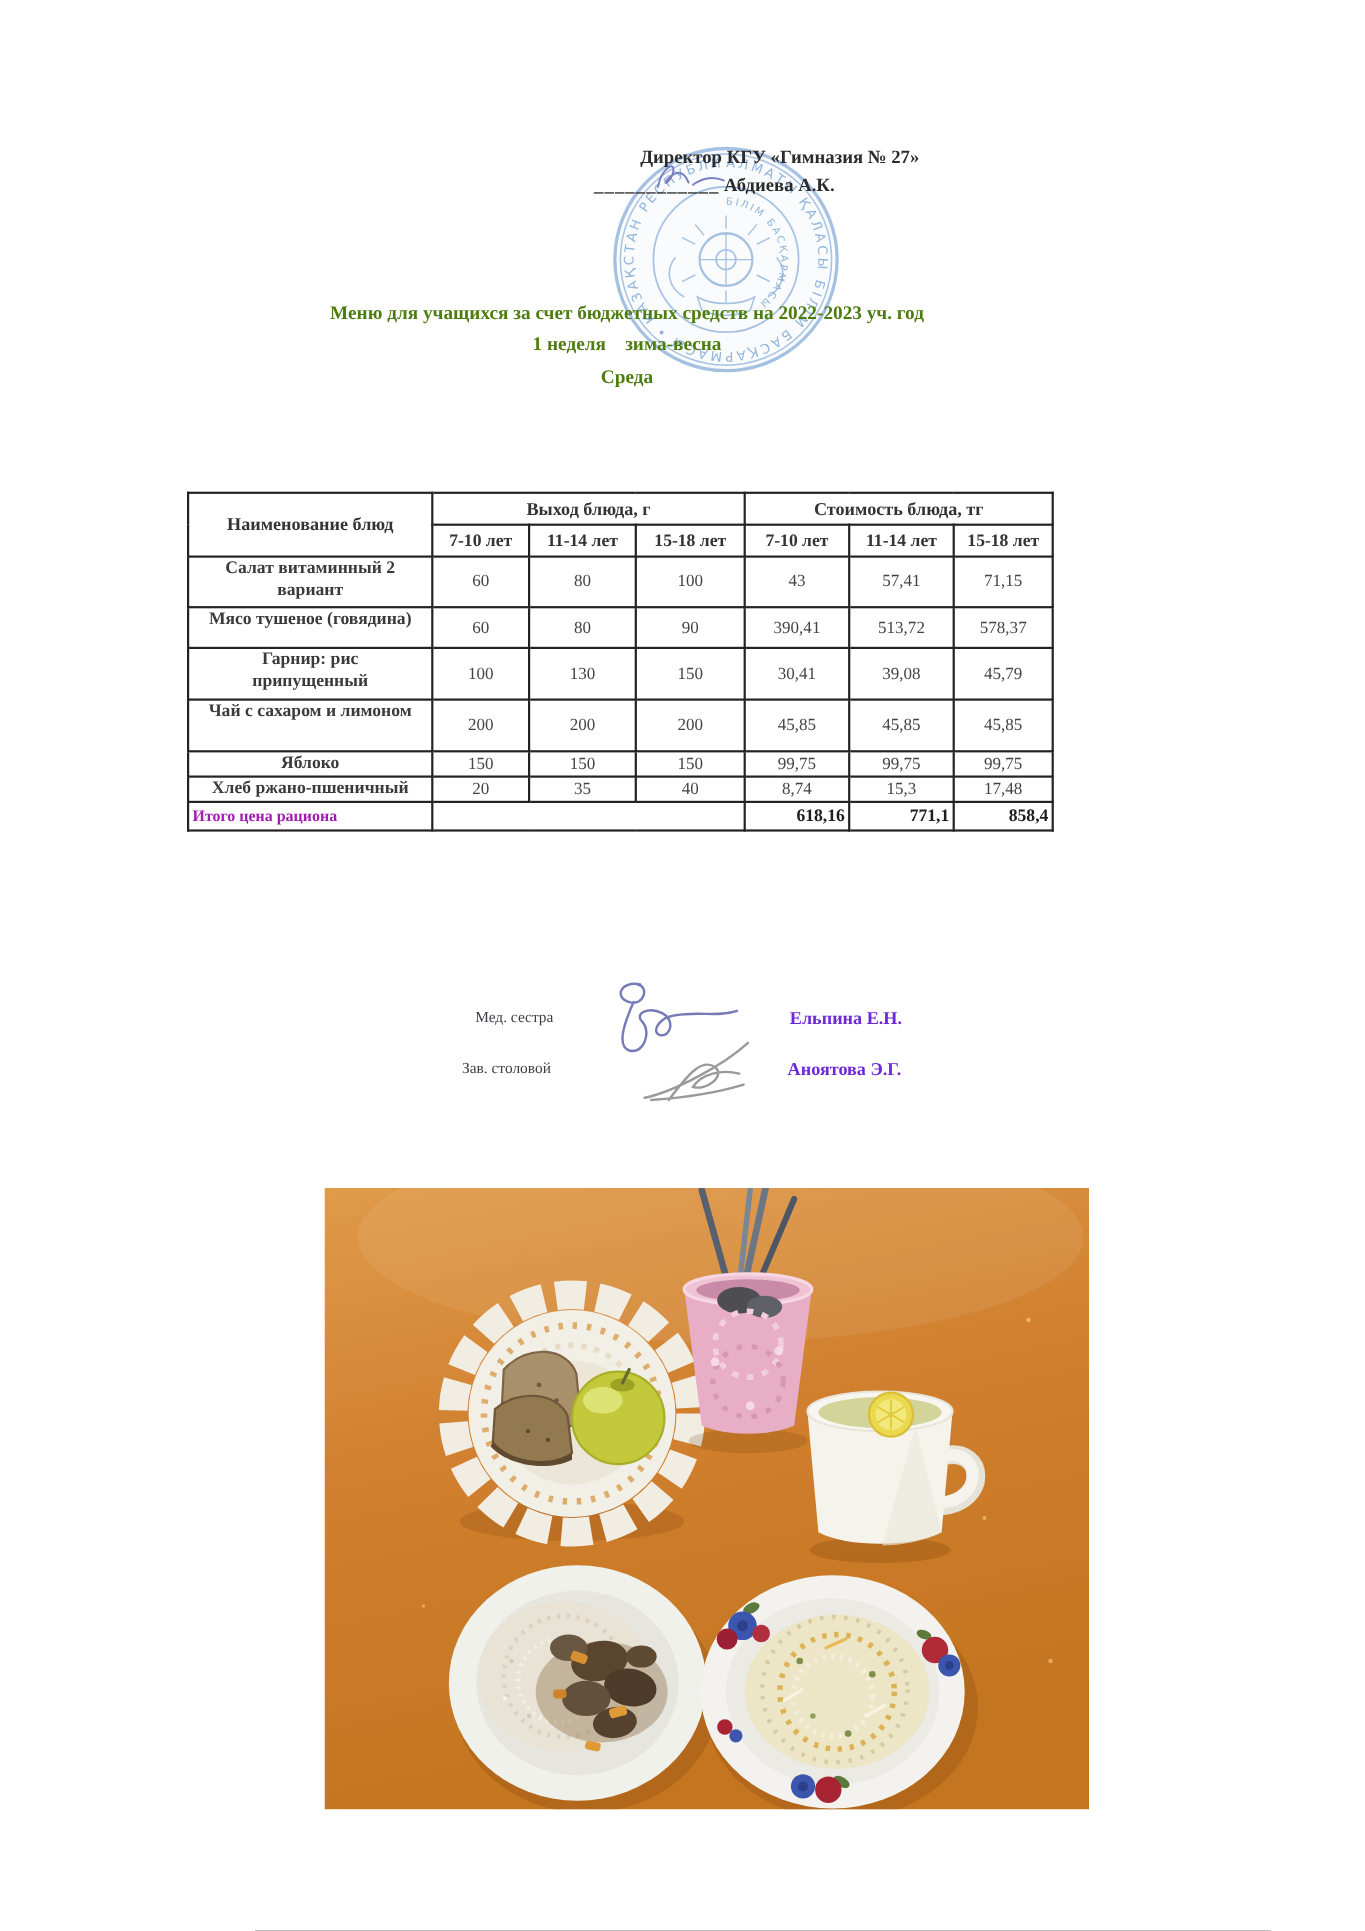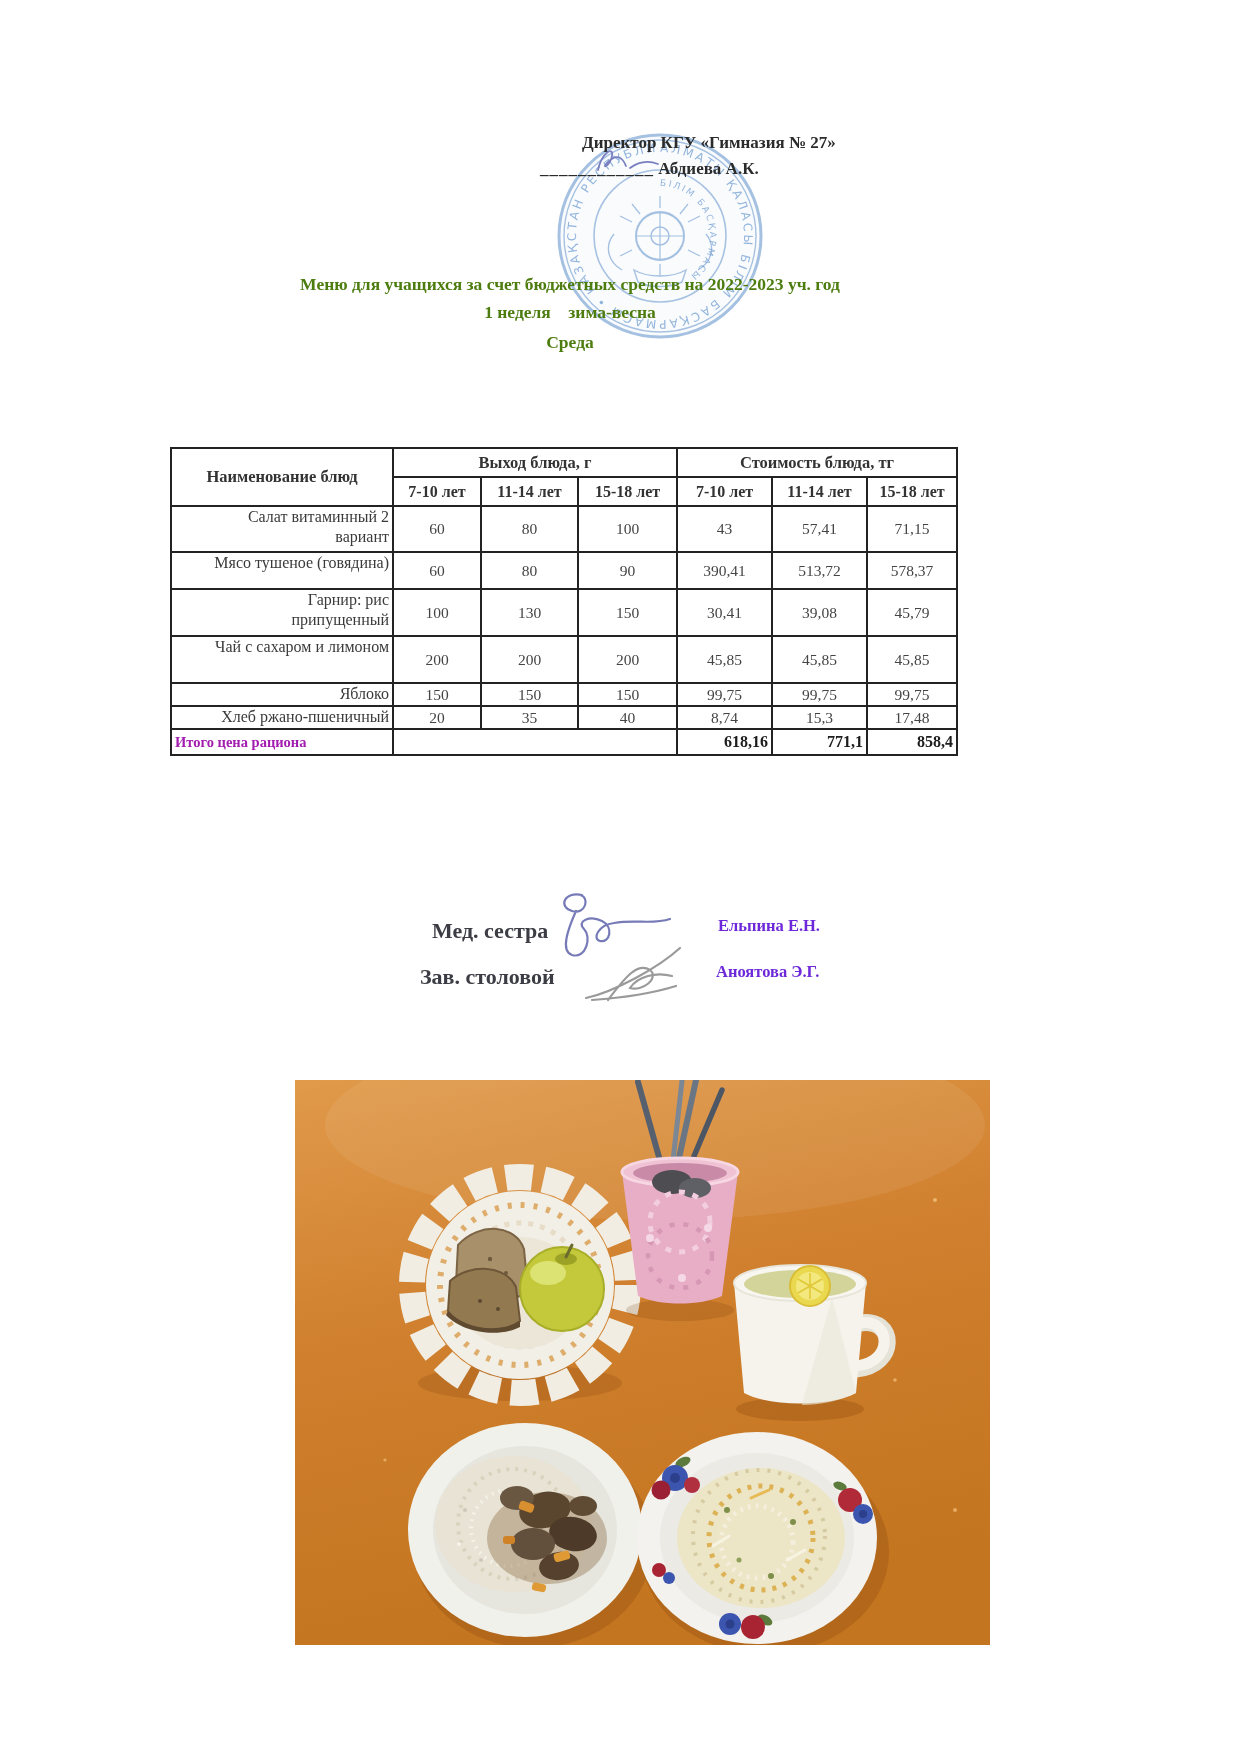--- a/index.html
+++ b/index.html
@@ -21,29 +21,29 @@
   .title-block{position:absolute;left:170px;top:274px;width:800px;text-align:center;
                font-weight:bold;font-size:17.5px;color:#4d7c0f;}
   .title-block .t2{margin-top:7px;white-space:pre;}
   .title-block .t3{margin-top:9px;}
   
   table.menu{position:absolute;left:170px;top:447px;border-collapse:collapse;
              table-layout:fixed;width:786px;color:#333;}
   table.menu td{border:2px solid #232323;padding:0 3px;overflow:hidden;}
   td.g-head{font-weight:bold;font-size:16.5px;text-align:center;vertical-align:middle;height:27px;}
   td.a-head{font-weight:bold;font-size:16px;text-align:center;vertical-align:middle;height:27px;}
-  td.name{font-size:16px;text-align:right;vertical-align:top;line-height:1.22;
-          white-space:pre-line;padding-left:4px;color:#3a3a3a;}
+  td.name{font-size:16px;text-align:center;vertical-align:top;line-height:1.22;
+          white-space:pre-line;padding-left:4px;color:#3a3a3a;font-weight:bold;}
   td.num{font-size:15.5px;text-align:center;vertical-align:middle;color:#444;}
   tr.r0{height:46px;} tr.r1{height:37px;} tr.r2{height:47px;} tr.r3{height:47px;}
   tr.r4{height:23px;} tr.r5{height:23px;} tr.rt{height:26px;}
   td.total-name{font-weight:bold;font-size:14.5px;vertical-align:middle;padding-left:4px;color:#a21caf;}
   td.total-num{font-weight:bold;font-size:16px;text-align:right;vertical-align:middle;color:#1d1d1d;}
   
-  .sig-label{position:absolute;font-weight:bold;font-size:22px;color:#3c3c44;}
+  .sig-label{position:absolute;font-weight:normal;font-size:14px;color:#3c3c44;}
   .sig-name{position:absolute;font-weight:bold;font-size:16.5px;color:#6d28d9;}
   .sig-svg{position:absolute;}
   
   .photo{position:absolute;left:295px;top:1080px;width:695px;height:565px;}
   .photo svg{display:block;}
 </style>
 </head>
 <body>
 
 <div class="page">

